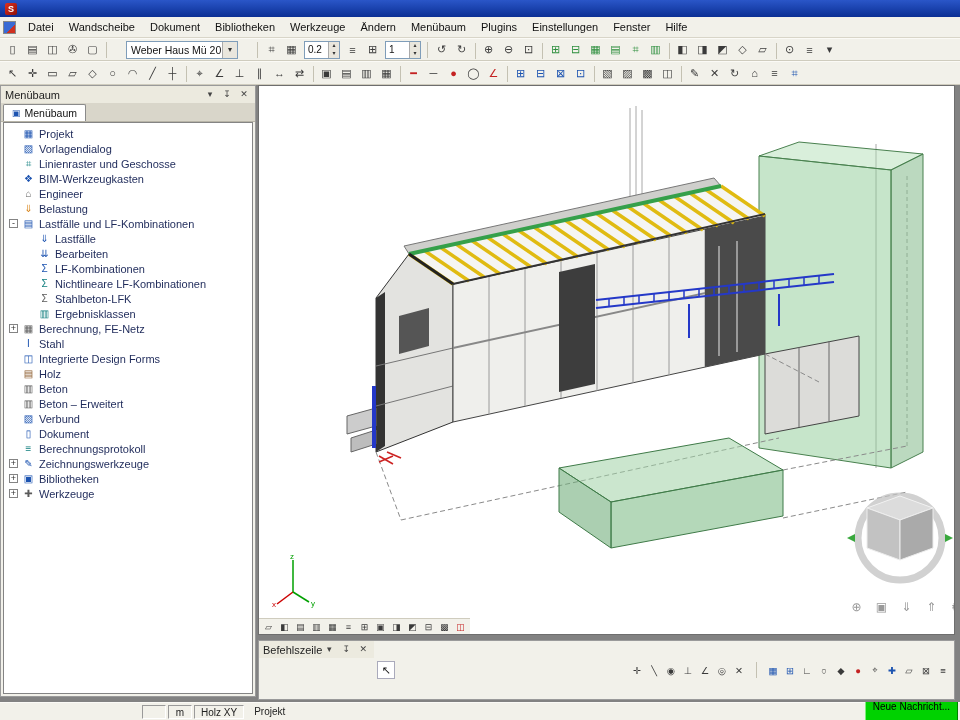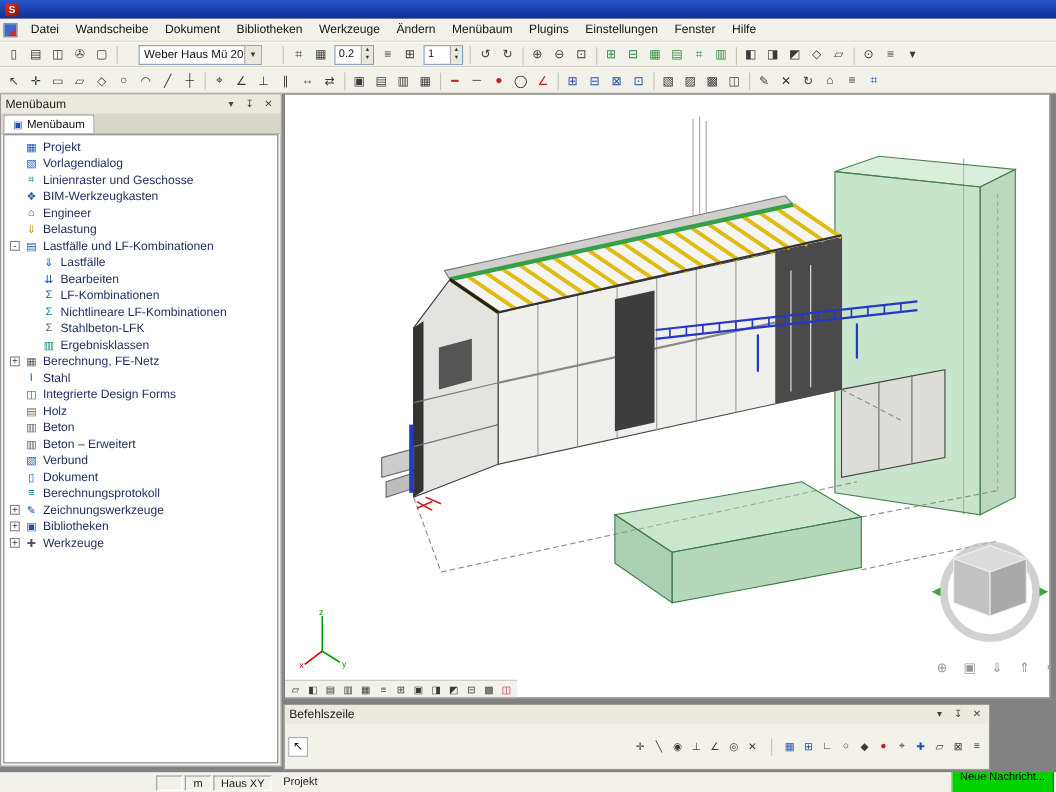--- a/index.html
+++ b/index.html
@@ -82,22 +82,22 @@
     border:1px solid #6e6e6e;overflow:hidden}
   .axis-triad{position:absolute;left:12px;bottom:26px}
   .navcube{position:absolute;left:586px;top:394px}
   .nav-icons{position:absolute;left:588px;top:512px;display:flex;gap:6px}
   .nav-icons .tbtn{color:#9a9a9a;font-size:12px}
   .vp-bottombar{position:absolute;left:0;bottom:0;height:16px;display:flex;align-items:center;
     gap:1px;background:#f2f1ea;border-top:1px solid #cfccbe;padding:0 2px}
   .vp-bottombar .tbtn{width:15px;height:14px;font-size:9px}
 
   
-  .cmd-panel{position:absolute;left:258px;top:555px;width:642px;height:60px;
-    background:#f2f1ea;border:1px solid #9a9a9a;display:flex;flex-direction:column}
+  .cmd-panel{position:absolute;left:258px;top:555px;width:697px;height:60px;
+    background:#f2f1ea;border:1px solid #9a9a9a;display:flex;flex-direction:row}
   .cmd-body{flex:1;display:flex;align-items:center;padding:0 3px}
   .cursor-btn{width:18px;height:18px;border:1px solid #aab;background:#fff;
     display:flex;align-items:center;justify-content:center;font-size:11px}
   .cmd-snaps{margin-left:auto;display:flex;align-items:center;gap:1px}
   .cmd-snaps .tbtn{width:16px;height:16px;font-size:9.5px}
   .cmd-input{height:16px;margin:1px 2px 2px 2px;background:#fff;
     border:1px solid;border-color:#7f7f7f #fff #fff #7f7f7f;
     font-size:10.5px;padding:1px 0 0 4px;color:#000}
 
   
@@ -651,16 +651,16 @@
           <span class="tbtn">≡</span>
         </span>
     </div>
   </div>
 </div>
 
 <div class="statusbar">
   <span class="sb-spacer"></span>
   <span class="scell"></span>
   <span class="scell">m</span>
-  <span class="scell">Haus XY</span>
+  <span class="scell">Holz XY</span>
   <span class="sb-status">Projekt</span>
   <span class="msg-btn">Neue Nachricht...</span>
 </div>
 
 </body></html>

